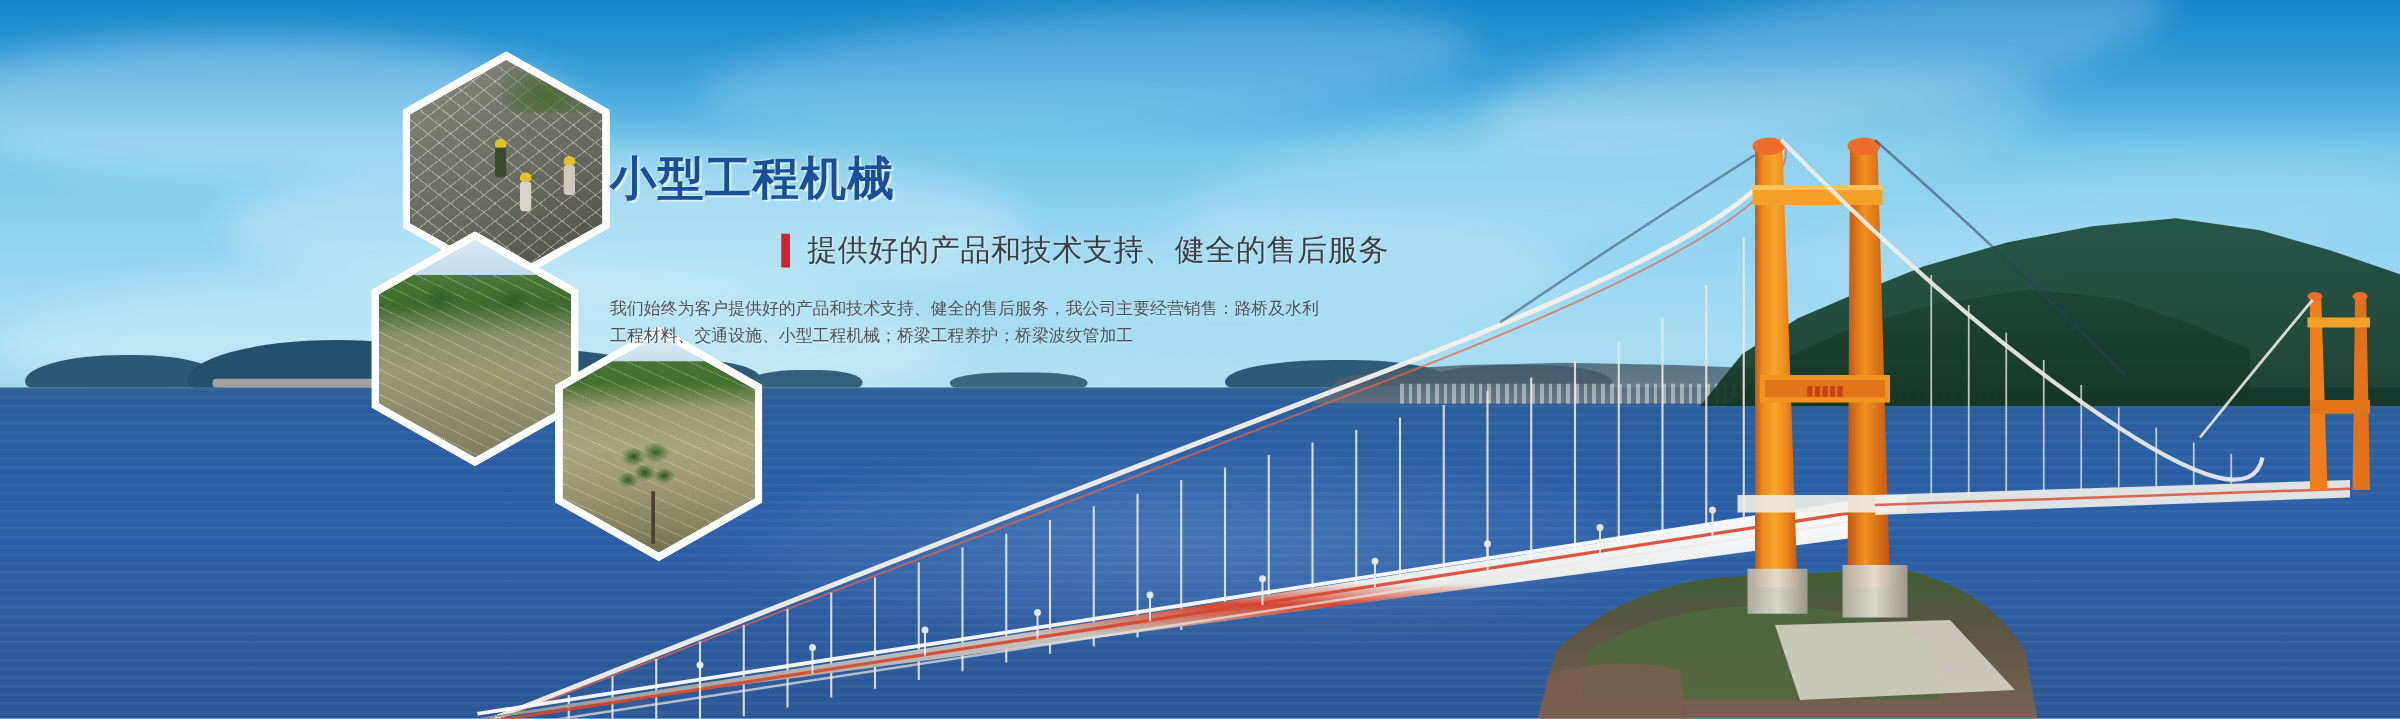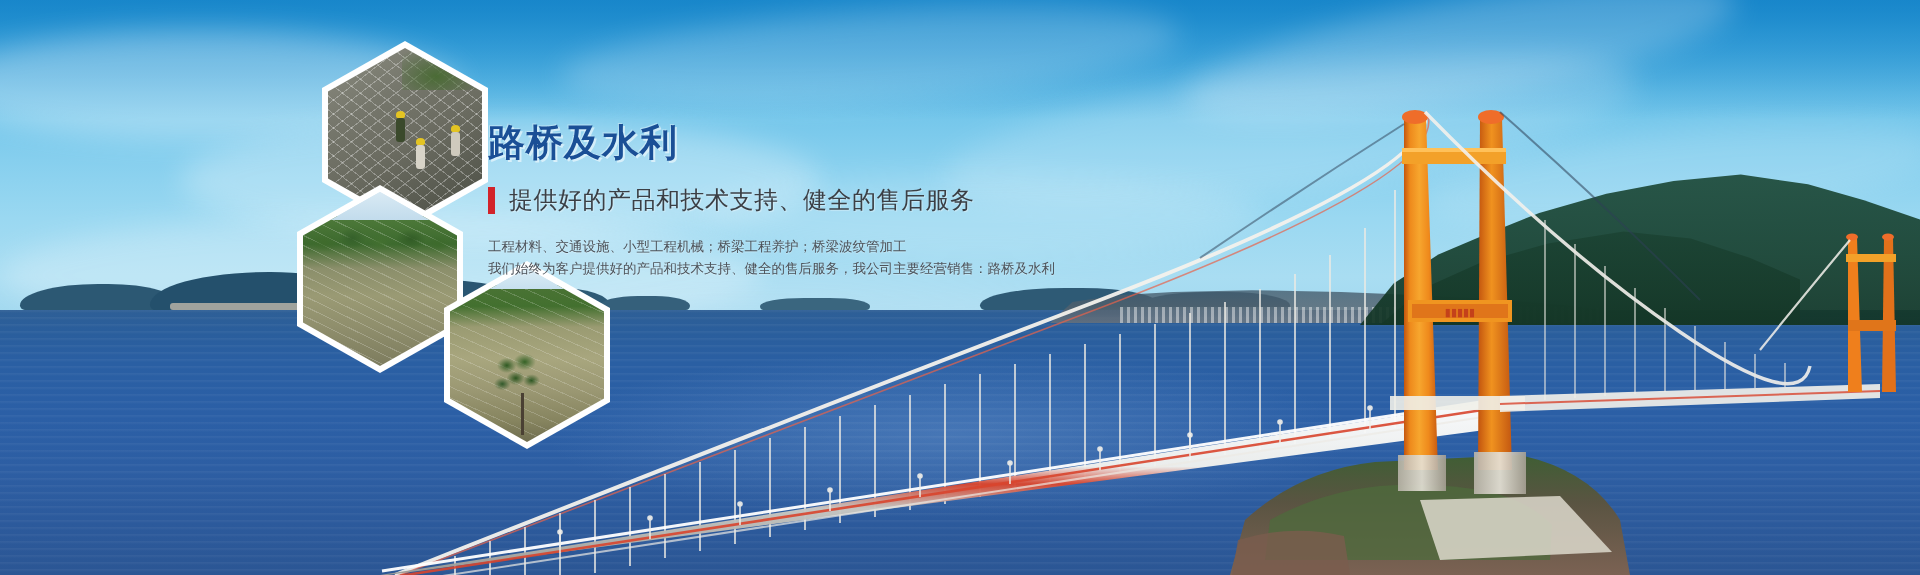--- a/index.html
+++ b/index.html
@@ -237,20 +237,21 @@
   .headline-sub {
     font-size:28px; font-weight:bold; color:#2f3236;
     letter-spacing:.5px;
     text-shadow:1px 1px 1px rgba(255,255,255,.45);
   }
 
   .subline {
     margin-top:16px;
     display:flex; align-items:center; gap:14px;
     white-space:nowrap;
+    justify-content:center;
   }
   .redbar { width:7px; height:27px; background:#d2232a; flex:none; }
   .subline-text {
     font-size:24px; color:#3b3f45; letter-spacing:.5px;
     text-shadow:1px 1px 1px rgba(255,255,255,.4);
   }
 
   .para {
     margin-top:20px;
     font-size:13.5px; line-height:22px; color:#4d5259;
@@ -466,27 +467,27 @@
     <div class="hex-frame hexC-f"></div>
     <div class="hex hexC ph3">
       <div class="sky3"></div>
       <div class="bigtree"></div>
       <div class="trunk"></div>
     </div>
   </div>
 
   <div class="copy">
     <div class="headline">
-      <span class="headline-main">路桥及水利</span>
+      <span class="headline-main">小型工程机械</span>
     </div>
 
     <div class="subline">
       <span class="redbar"></span>
       <span class="subline-text">提供好的产品和技术支持、健全的售后服务</span>
     </div>
 
     <div class="para">
+      <div>我们始终为客户提供好的产品和技术支持、健全的售后服务，我公司主要经营销售：路桥及水利</div>
       <div>工程材料、交通设施、小型工程机械；桥梁工程养护；桥梁波纹管加工</div>
-      <div>我们始终为客户提供好的产品和技术支持、健全的售后服务，我公司主要经营销售：路桥及水利</div>
     </div>
   </div>
 
 </div>
 
 </body></html>

